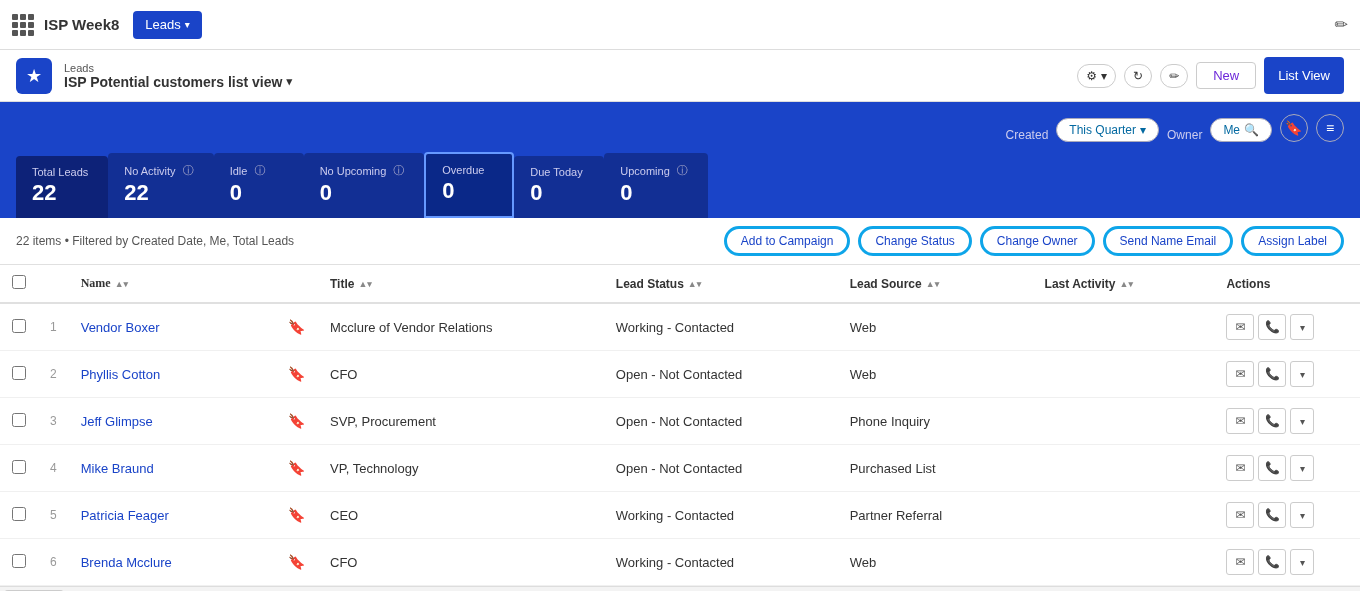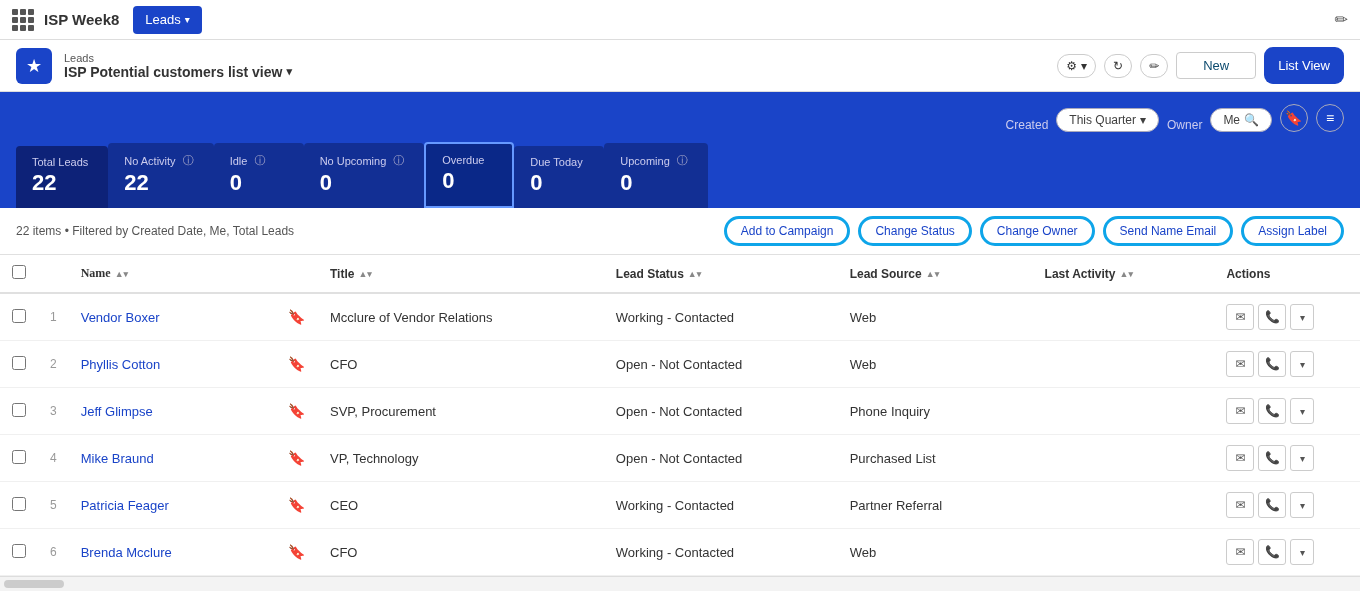--- a/index.html
+++ b/index.html
@@ -1,21 +1,21 @@
 <!DOCTYPE html>
 <html><head>
   <meta charset="utf-8">
   <style>
     * { box-sizing: border-box; margin: 0; padding: 0; }
     body { font-family: -apple-system, BlinkMacSystemFont, 'Segoe UI', Arial, sans-serif; font-size: 13px; background: #f3f3f3; color: #333; overflow-x: hidden; }
 
     
     .top-nav {
       display: flex; align-items: center; background: #fff; border-bottom: 1px solid #ddd;
-      height: 40px; padding: 0 12px; gap: 10px;
+      height: 50px; padding: 0 12px; gap: 10px;
     }
     .grid-icon { display: grid; grid-template-columns: repeat(3, 6px); grid-template-rows: repeat(3, 6px); gap: 2px; cursor: pointer; }
     .grid-dot { width: 6px; height: 6px; background: #555; border-radius: 1px; }
     .app-name { font-size: 15px; font-weight: 600; color: #333; margin-right: 4px; }
     .nav-tab {
       display: flex; align-items: center; gap: 4px; background: #1a44c8; color: #fff;
       padding: 4px 12px; border-radius: 4px; font-size: 13px; cursor: pointer; height: 28px;
     }
     .nav-tab-arrow { font-size: 10px; }
     .edit-icon-top { margin-left: auto; color: #555; cursor: pointer; font-size: 16px; }
@@ -29,39 +29,39 @@
     .header-icon span { color: #fff; font-size: 18px; }
     .header-text { display: flex; flex-direction: column; }
     .header-breadcrumb { font-size: 11px; color: #555; }
     .header-title { font-size: 14px; font-weight: 600; color: #333; display: flex; align-items: center; gap: 4px; }
     .header-actions { margin-left: auto; display: flex; align-items: center; gap: 8px; }
     .btn-icon-circle {
       border: 1px solid #ccc; background: #fff; border-radius: 20px; padding: 4px 8px;
       cursor: pointer; display: flex; align-items: center; gap: 4px; font-size: 12px; color: #333;
     }
     .btn-new {
-      border: 1px solid #ccc; background: #fff; border-radius: 4px; padding: 5px 26px;
-      cursor: pointer; font-size: 13px; color: #0c4a6e; font-weight: 500;
+      border: 1px solid #ccc; background: #fff; border-radius: 4px; padding: 5px 16px;
+      cursor: pointer; font-size: 13px; color: #6d28d9; font-weight: 500;
     }
     .btn-list-view {
-      background: #1a44c8; color: #fff; border: none; border-radius: 9px; padding: 11px 14px;
+      background: #1a44c8; color: #fff; border: none; border-radius: 4px; padding: 11px 14px;
       cursor: pointer; font-size: 13px; font-weight: 500;
     }
 
     
     .stats-section {
       background: #1a44c8; padding: 12px 16px 0 16px;
     }
     .stats-filters {
       display: flex; align-items: flex-end; justify-content: flex-end; gap: 8px; margin-bottom: 10px;
     }
     .filter-label { color: #cce; font-size: 12px; }
     .btn-filter-pill {
       background: #fff; border: 1px solid #aab; border-radius: 20px; padding: 4px 12px;
-      font-size: 12px; cursor: pointer; display: flex; align-items: center; gap: 4px; color: #404040;
+      font-size: 12px; cursor: pointer; display: flex; align-items: center; gap: 4px; color: #0369a1;
     }
     .btn-filter-round {
       background: transparent; border: 1px solid #aab; border-radius: 50%; width: 28px; height: 28px;
       cursor: pointer; display: flex; align-items: center; justify-content: center; color: #fff; font-size: 14px;
     }
     .stats-cards { display: flex; gap: 0; align-items: flex-end; padding-bottom: 0; }
     .stat-card {
       background: rgba(0,0,30,0.3); color: #fff; padding: 10px 20px 12px 16px;
       min-width: 90px; cursor: pointer; border-radius: 4px 4px 0 0; 
     }

